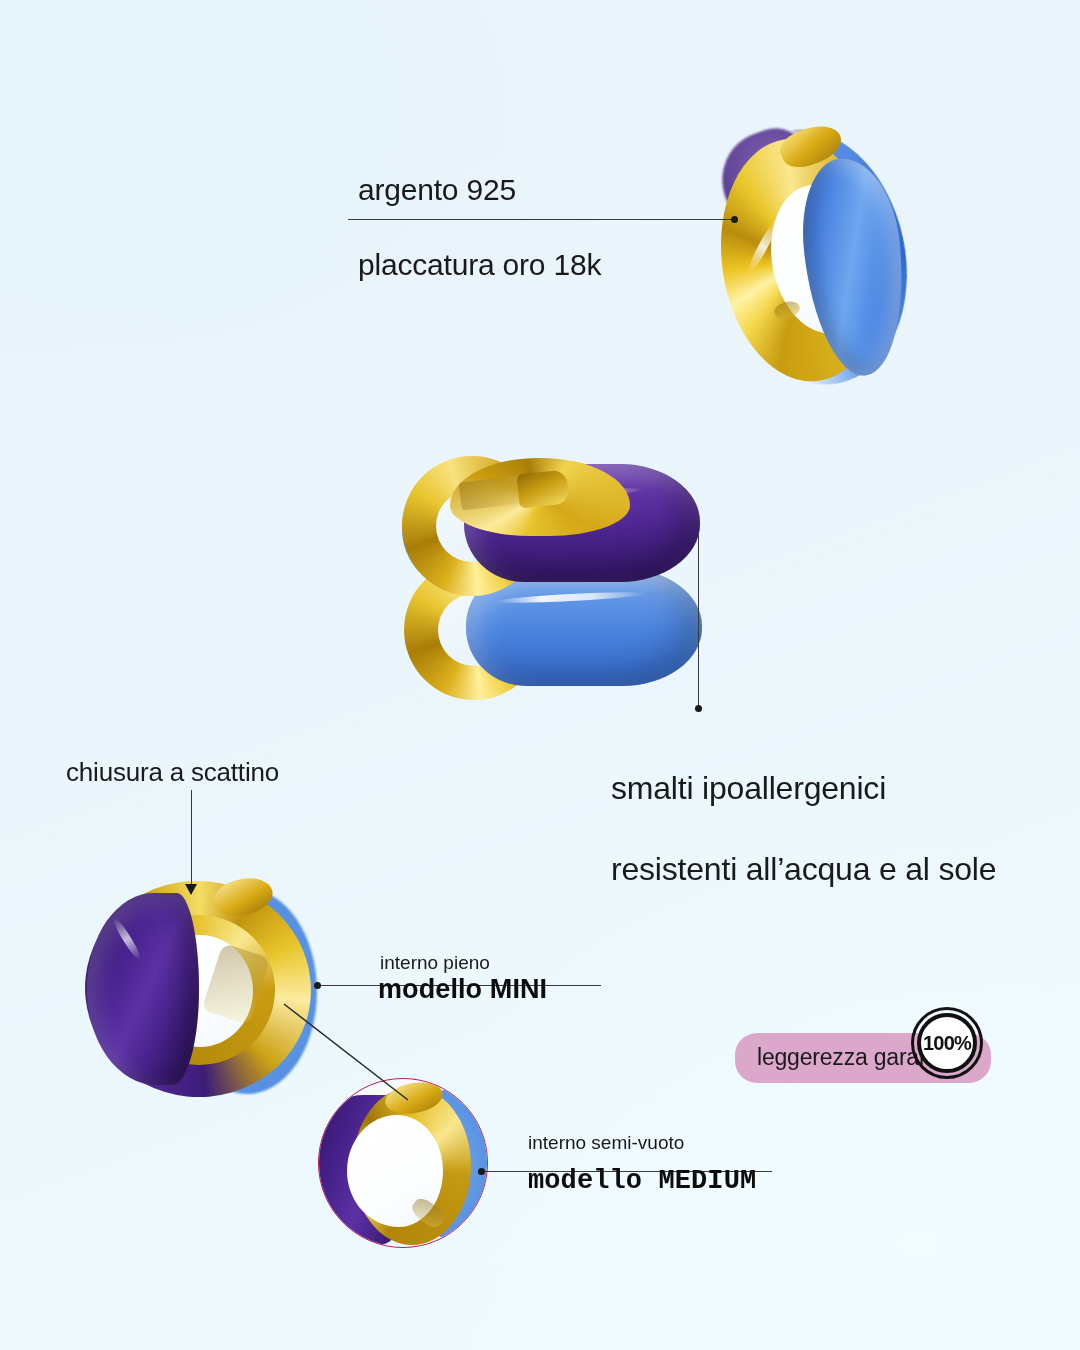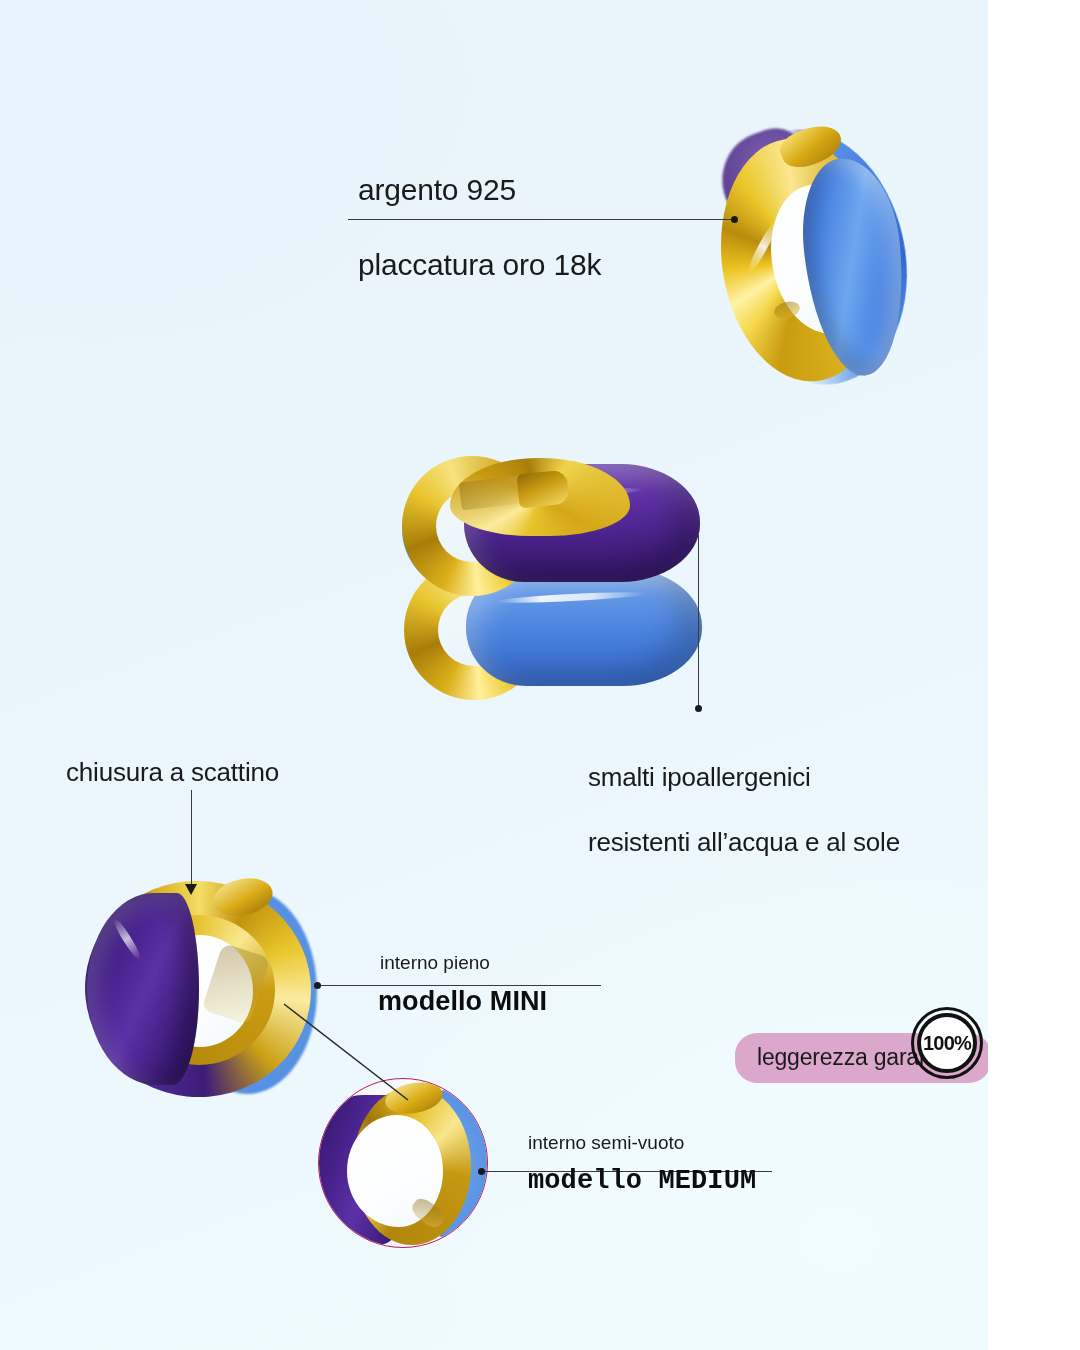--- a/index.html
+++ b/index.html
@@ -3,48 +3,48 @@
 <meta charset="utf-8">
 <style>
   * { margin:0; padding:0; box-sizing:border-box; }
   html, body {
     width:1080px; height:1350px;
     font-family:"Liberation Sans", sans-serif;
     overflow:hidden;
   }
   #stage {
     position:relative;
-    width:988px; height:1350px;
+    width:1080px; height:1350px;
     background:
       radial-gradient(ellipse 900px 700px at 85% 92%, #f0fcff 0%, rgba(240,252,255,0) 60%),
       radial-gradient(ellipse 800px 600px at 12% 8%, #e6f3fb 0%, rgba(230,243,251,0) 65%),
       linear-gradient(160deg, #e9f4fa 0%, #eaf6fb 45%, #effbff 100%);
     overflow:hidden;
     padding-left:25px;
   }
 
   
   .anno {
     position:absolute;
     color:#1a1a1a;
     letter-spacing:-0.2px;
     line-height:1.26;
     white-space:pre-line;
   }
   .anno .l1, .anno .l2 { display:block; }
   .t-silver   { left:358px; top:133px;  font-size:30px; }
-  .t-enamel   { left:588px; top:728px;  font-size:26px; }
+  .t-enamel   { left:611px; top:728px;  font-size:32px; }
   .t-clasp    { left:66px;  top:723px;  font-size:26px; }
 
   .pair { position:absolute; }
   .pair .top  { font-size:19px; color:#1a1a1a; display:block; }
   .pair .bot  { font-size:27px; color:#0d0d0d; font-weight:bold; letter-spacing:0.1px; display:block; }
   .p-mini   { left:378px; top:952px; }
   .p-mini .top { margin-left:2px; }
-  .p-mini .bot { margin-top:12px; }
+  .p-mini .bot { }
   .p-medium { left:528px; top:1132px; }
   .p-medium .bot { margin-top:12px;font-family:Liberation Mono, monospace; }
 
   
   .lead { position:absolute; background:#3a3a3a; }
   .lead-h { height:1.4px; }
   .lead-v { width:1.4px; }
   .dot {
     position:absolute; width:7px; height:7px;
     border-radius:50%; background:#1a1a1a;

